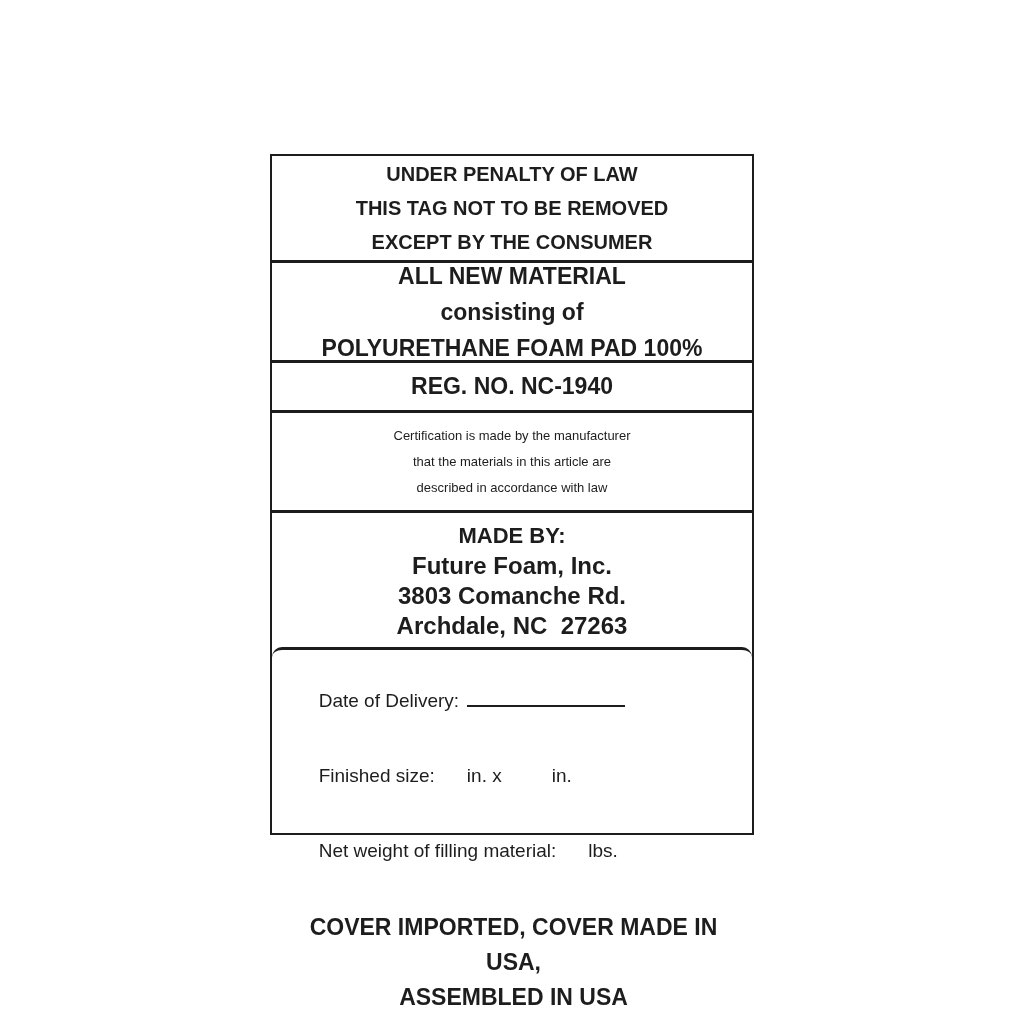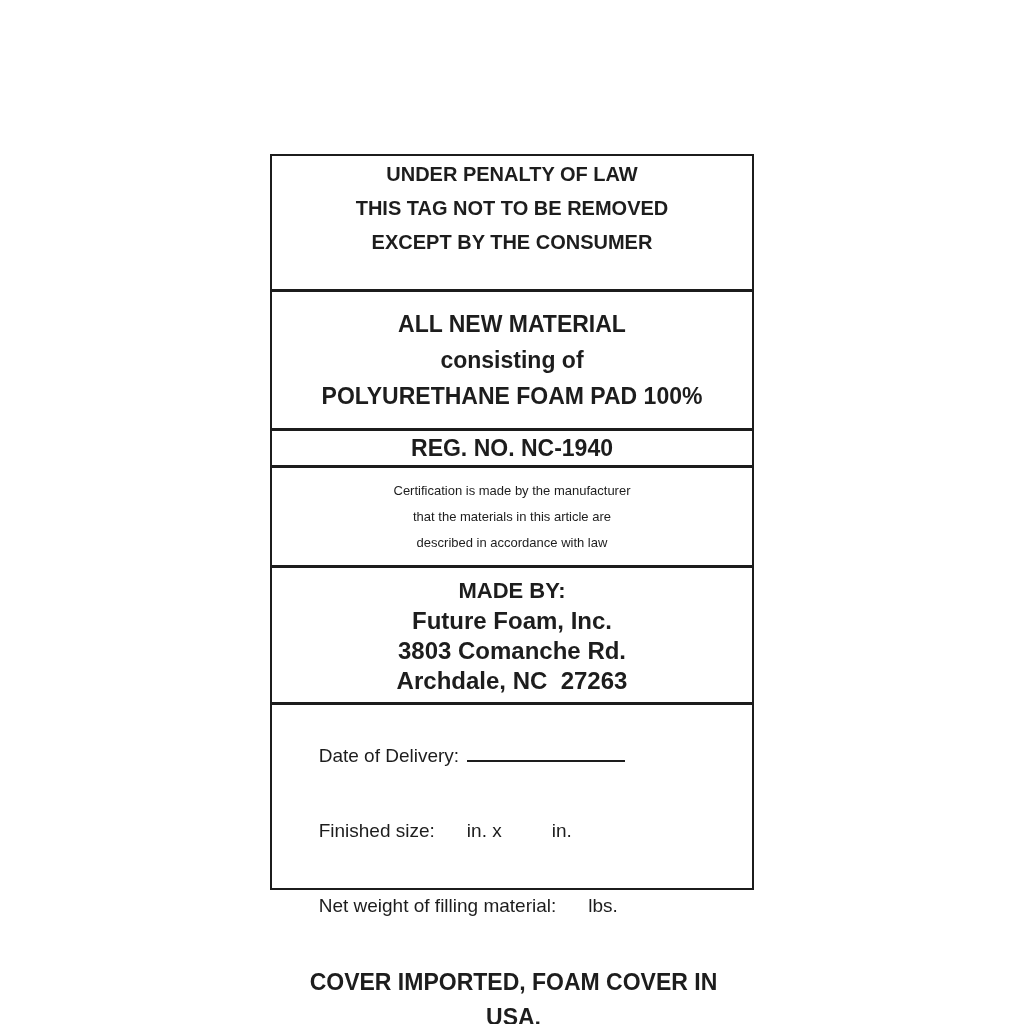--- a/index.html
+++ b/index.html
@@ -34,27 +34,27 @@
     text-align: left;
   }
   .line { white-space: pre-wrap; }
 
   .sec-penalty { height: 104px; }
   .sec-penalty .line {
     font-weight: bold;
     font-size: 20px;
     line-height: 34px;
   }
-  .sec-material { height: 139px; margin-top: 29px; }
+  .sec-material { height: 100px; }
   .sec-material .line {
     font-weight: bold;
     font-size: 23px;
     line-height: 36px;
   }
-  .sec-reg { height: 37px; }
+  .sec-reg { height: 50px; }
   .sec-reg .line {
     font-weight: bold;
     font-size: 23px;
   }
   .sec-cert { height: 100px; }
   .sec-cert .line {
     font-size: 13px;
     line-height: 26px;
   }
   .sec-madeby { height: 137px; }
@@ -65,20 +65,21 @@
   }
   .sec-madeby .line {
     font-size: 24px;
     line-height: 30px;
     font-weight: bold;
   }
   .sec-details {
     height: 186px;
     padding: 13px 12px 0 15px;
     justify-content: flex-start;
+    border-radius: 10px;
   }
   .form-line {
     font-size: 19px;
     line-height: 25px;
     white-space: pre-wrap;
   }
   .blank-rule {
     display: inline-block;
     width: 158px;
     border-bottom: 2px solid var(--text);
@@ -139,18 +140,18 @@
     <div class="form-line">
       <span>Date of Delivery:</span><span class="blank-rule"></span>
     </div>
     <div class="form-line">
       <span>Finished size:</span><span class="gap-a">in. x</span><span class="gap-b">in.</span>
     </div>
     <div class="form-line">
       <span>Net weight of filling material:</span><span class="gap-c">lbs.</span>
     </div>
     <div class="origin">
-      <div class="line">COVER IMPORTED, FOAM COVER IN USA,</div>
+      <div class="line">COVER IMPORTED, COVER MADE IN USA,</div>
       <div class="line">ASSEMBLED IN USA</div>
     </div>
   </div>
 
 </div>
 
 </body></html>

